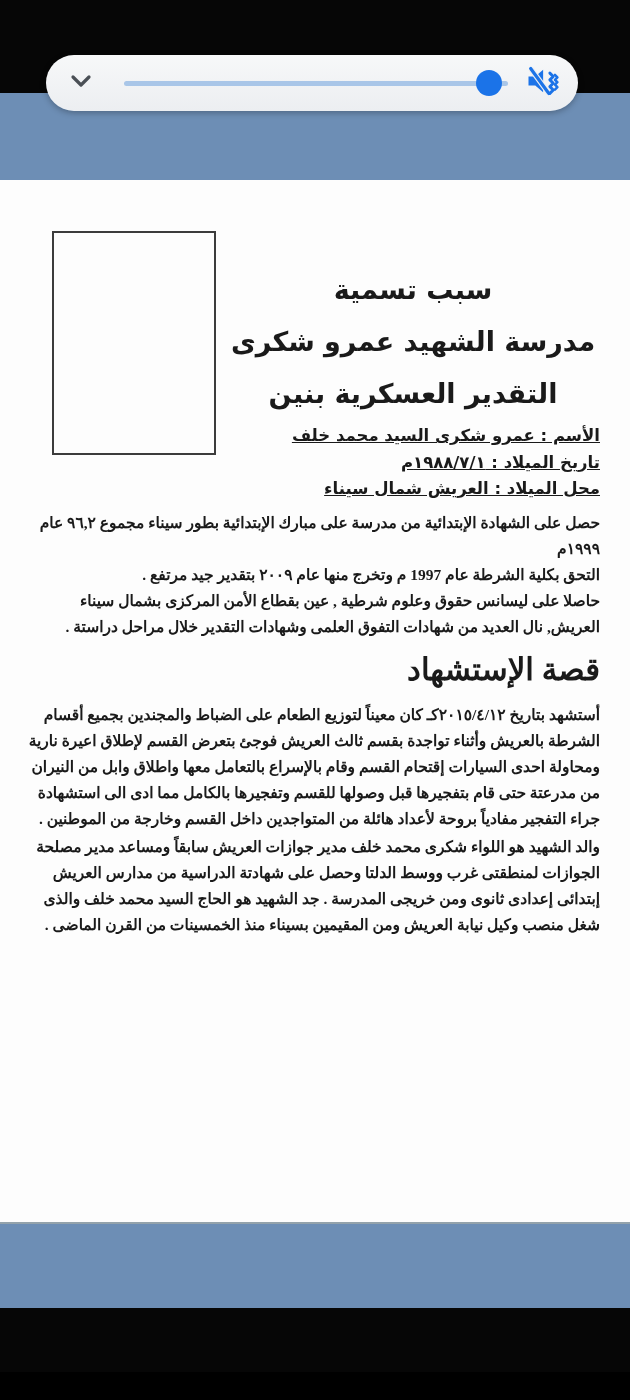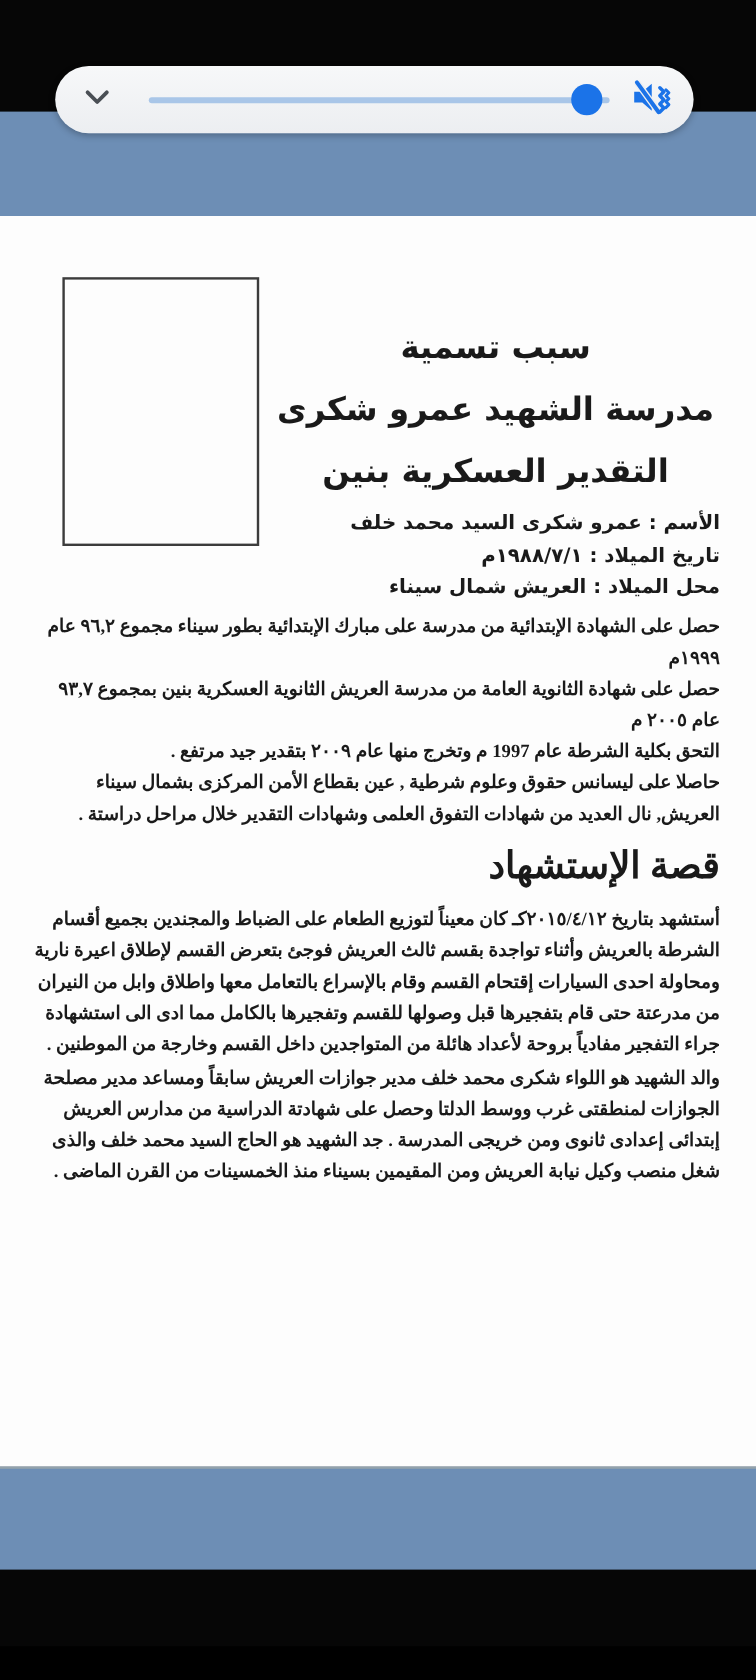--- a/index.html
+++ b/index.html
@@ -44,21 +44,21 @@
     position:absolute;left:52px;top:51px;width:164px;height:224px;
     border:2px solid #3c3c3c;background:#fdfdfd;box-sizing:border-box;
   }
   .doc-title{
     position:absolute;top:84px;left:222px;right:26px;
     text-align:center;font-weight:bold;font-size:27px;line-height:52px;
     white-space:nowrap;
   }
   .doc-details{
     position:absolute;top:243px;left:230px;right:30px;
-    text-align:right;font-weight:bold;font-size:16.5px;line-height:26.5px;
+    text-align:right;font-weight:bold;font-size:16.5px;line-height:26.5px;text-decoration:underline;
   }
   .doc-flow{
     position:absolute;top:330px;left:28px;right:30px;
     text-align:right;font-weight:bold;font-size:15.5px;line-height:26px;font-family:Liberation Serif, serif;
   }
   .doc-flow p{margin:0;}
   .section-heading{
     margin:8px 0 10px 0;font-size:31px;line-height:44px;font-weight:bold;text-align:right;
   }
   .story-para{margin-bottom:2px !important;}
@@ -107,21 +107,20 @@
     </div>
 
     <div class="doc-details">
       <div>الأسم : عمرو شكرى السيد محمد خلف</div>
       <div>تاريخ الميلاد : ١٩٨٨/٧/١م</div>
       <div>محل الميلاد : العريش شمال سيناء</div>
     </div>
 
     <div class="doc-flow">
       <p>حصل على الشهادة الإبتدائية من مدرسة على مبارك الإبتدائية بطور سيناء مجموع ٩٦,٢ عام ١٩٩٩م</p>
-      <p>حصل على شهادة الثانوية العامة من مدرسة العريش الثانوية العسكرية بنين بمجموع ٩٣,٧ عام ٢٠٠٥ م</p>
       <p>التحق بكلية الشرطة عام 1997 م وتخرج منها عام ٢٠٠٩ بتقدير جيد مرتفع .</p>
       <p>حاصلا على ليسانس حقوق وعلوم شرطية , عين بقطاع الأمن المركزى بشمال سيناء العريش, نال العديد من شهادات التفوق العلمى وشهادات التقدير خلال مراحل دراستة .</p>
 
       <h2 class="section-heading">قصة الإستشهاد</h2>
 
       <p class="story-para">أستشهد بتاريخ ٢٠١٥/٤/١٢كـ كان معيناً لتوزيع الطعام على الضباط والمجندين بجميع أقسام الشرطة بالعريش وأثناء تواجدة بقسم ثالث العريش فوجئ بتعرض القسم لإطلاق اعيرة نارية ومحاولة احدى السيارات إقتحام القسم وقام بالإسراع بالتعامل معها واطلاق وابل من النيران من مدرعتة حتى قام بتفجيرها قبل وصولها للقسم وتفجيرها بالكامل مما ادى الى استشهادة جراء التفجير مفادياً بروحة لأعداد هائلة من المتواجدين داخل القسم وخارجة من الموطنين .</p>
       <p class="story-para">والد الشهيد هو اللواء شكرى محمد خلف مدير جوازات العريش سابقاً ومساعد مدير مصلحة الجوازات لمنطقتى غرب ووسط الدلتا وحصل على شهادتة الدراسية من مدارس العريش إبتدائى إعدادى ثانوى ومن خريجى المدرسة . جد الشهيد هو الحاج السيد محمد خلف والذى شغل منصب وكيل نيابة العريش ومن المقيمين بسيناء منذ الخمسينات من القرن الماضى .</p>
     </div>
 
   </div>

